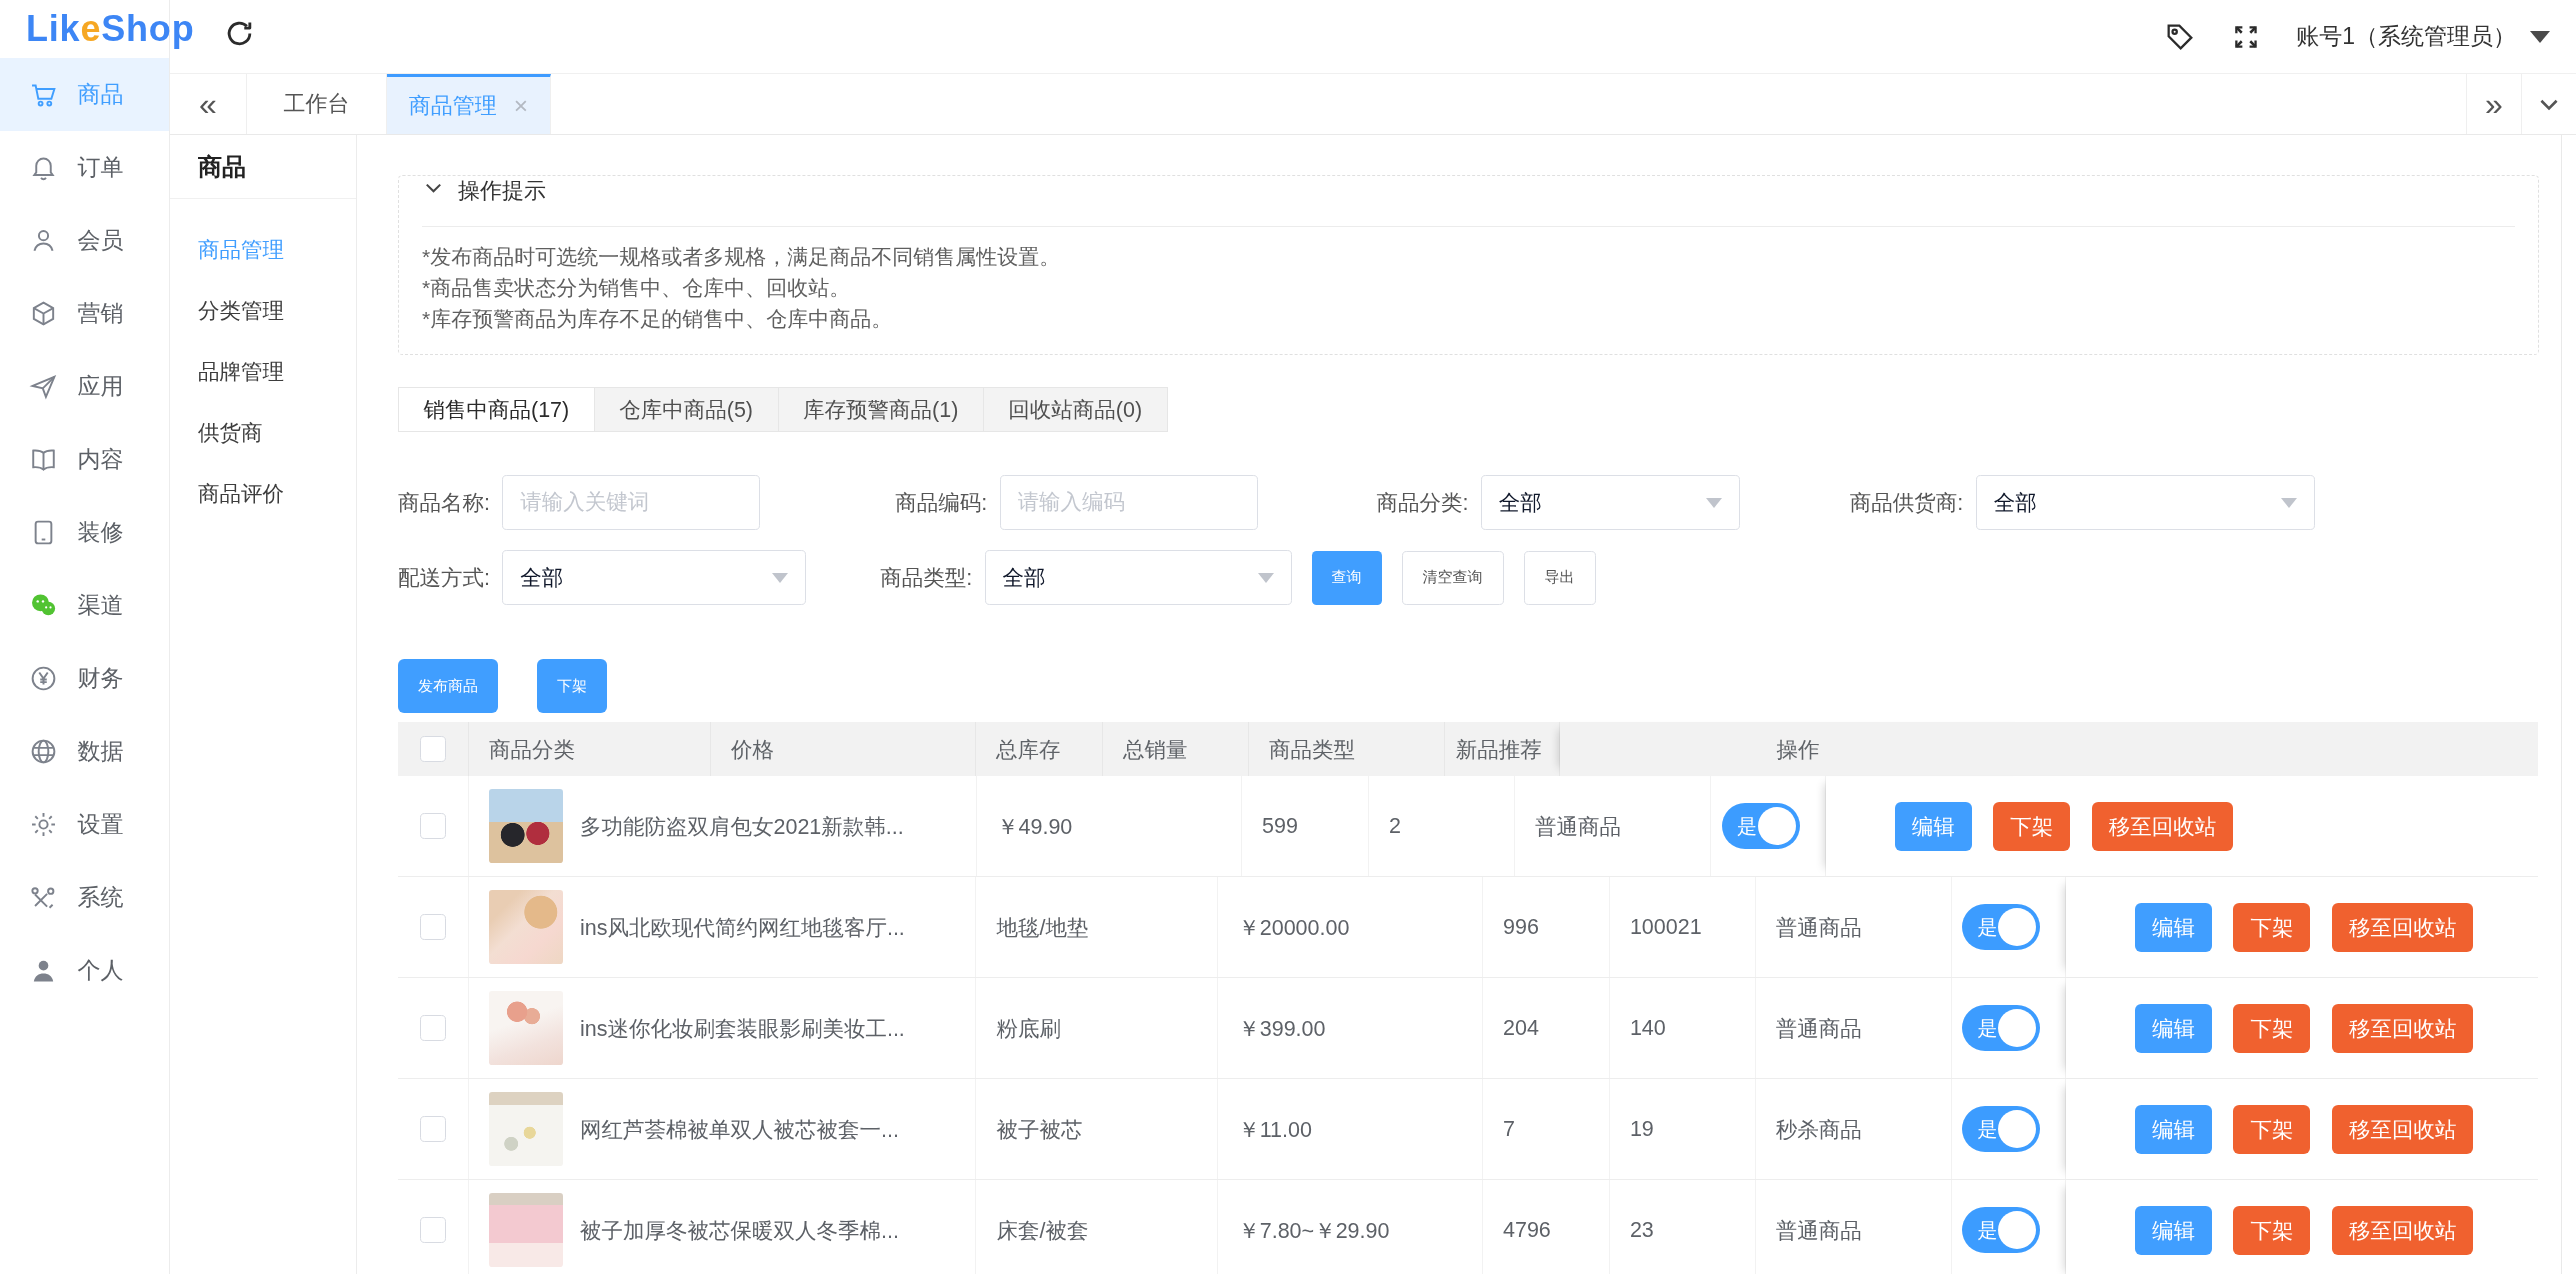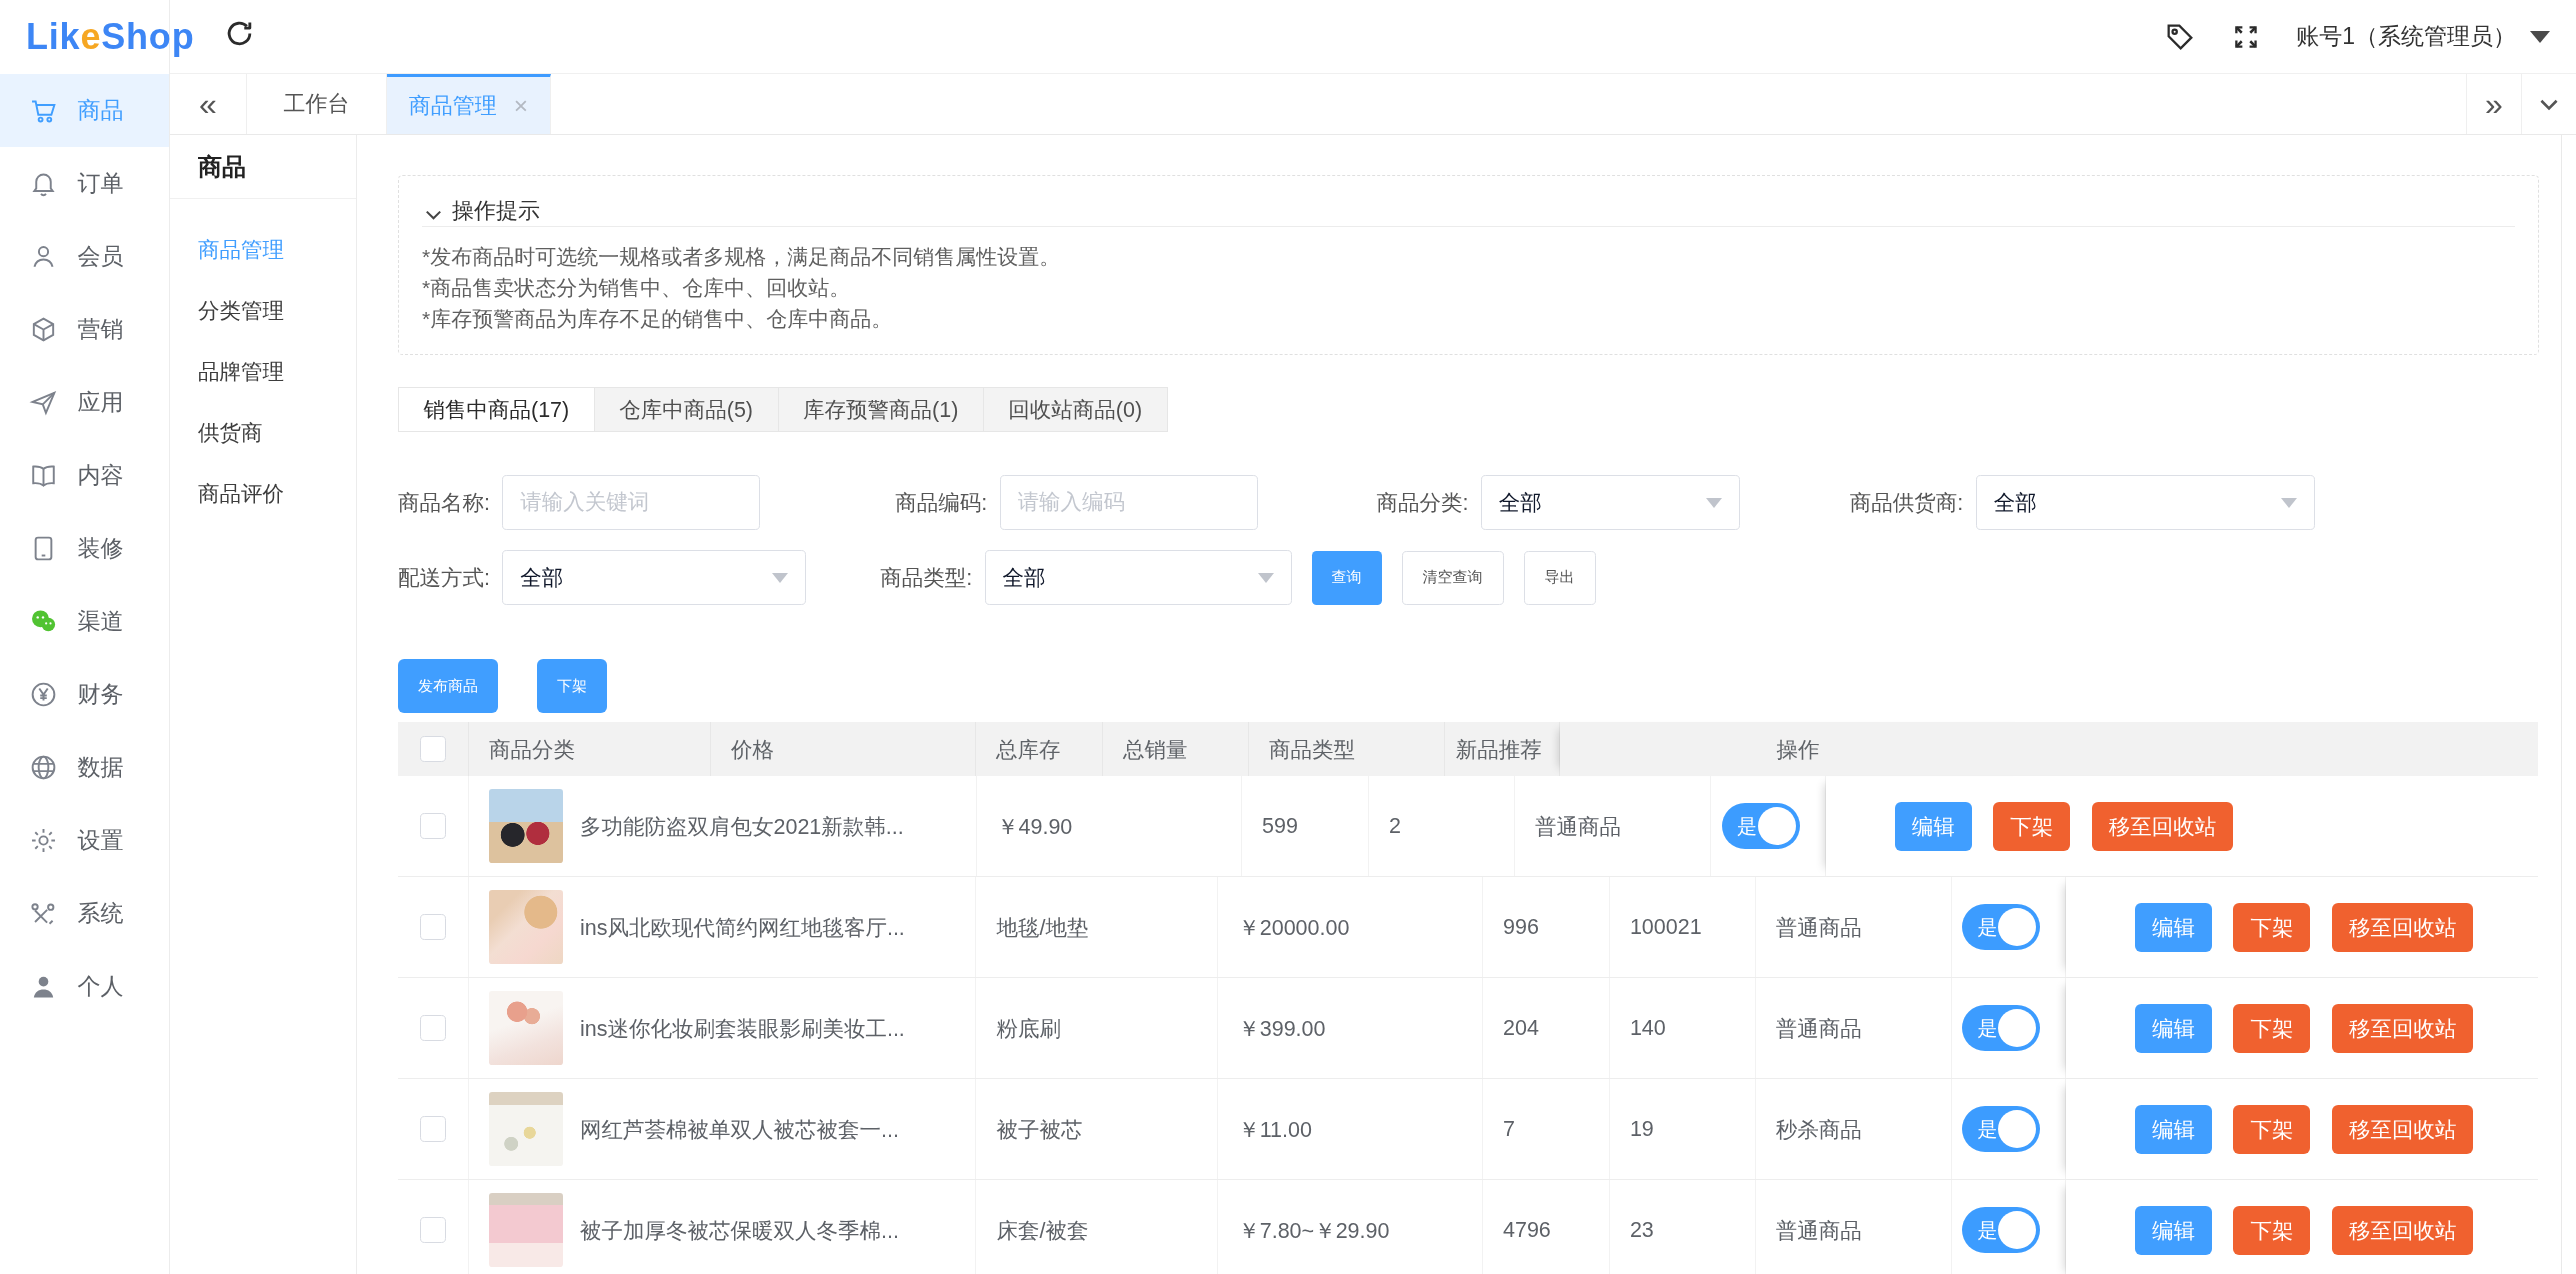--- a/index.html
+++ b/index.html
@@ -2,21 +2,21 @@
 <html><head>
 <meta charset="utf-8">
 <style>
   * { margin:0; padding:0; box-sizing:border-box; }
   html,body { width:2576px; height:1275px; overflow:hidden; background:#fff;
     font-family:"Liberation Sans","DejaVu Sans",sans-serif; color:#333; font-size:21.5px; }
   .stage { position:relative; width:2576px; height:1275px; }
 
   
   .icon-sidebar { position:absolute; left:0; top:0; width:170px; height:100%; background:#fff; border-right:0.8px solid #ececec; z-index:30; }
-  .logo { height:74px; display:flex; align-items:center; padding-left:26px; font-size:36px; font-weight:bold; letter-spacing:0.8px; }
+  .logo { height:58px; display:flex; align-items:center; padding-left:26px; font-size:36px; font-weight:bold; letter-spacing:0.8px; }
   .logo .b { color:#3d86f5; } .logo .o { color:#f6a723; }
   .nav-item { height:73px; display:flex; align-items:center; padding-left:28px; cursor:pointer; color:#5c6066; font-size:23px; }
   .nav-item .ic { width:31px; height:31px; margin-right:18.4px; display:flex; align-items:center; justify-content:center; color:#7d828c; }
   .nav-item .ic svg { width:29px; height:29px; }
   .nav-item.active { background:#e9f3ff; color:#409eff; }
   .nav-item.active .ic { color:#409eff; }
 
   
   .top-header { position:absolute; left:170px; top:0; right:0; height:74px; background:#fff; border-bottom:0.8px solid #f0f0f0; display:flex; align-items:center; z-index:20; }
   .refresh { margin-left:54px; color:#2b2b2b; cursor:pointer; }
@@ -40,21 +40,21 @@
   .submenu-title { height:64px; display:flex; align-items:center; padding-left:28px; font-size:24px; font-weight:bold; color:#222; border-bottom:0.8px solid #f0f0f0; }
   .submenu-item { height:61px; display:flex; align-items:center; padding-left:28px; color:#3d3d3d; font-size:21.5px; cursor:pointer; }
   .submenu-item.active { color:#409eff; }
 
   
   .main { position:absolute; left:357px; top:135px; right:0; bottom:0; background:#fff; padding:40px 37px 0 41px; overflow:hidden; }
   .scroll-line { position:absolute; right:14px; top:135px; bottom:0; width:1.5px; background:#e9e9e9; z-index:25; }
 
   
   .tips { border:1.5px dashed #e0e0e0; border-radius:4.6px; padding:0 23px 20px 23px; }
-  .tips-head { height:51px; display:flex; align-items:flex-end; gap:7px; font-size:22px; color:#333; border-bottom:0.8px solid #ececec; cursor:pointer; }
+  .tips-head { height:51px; display:flex; align-items:flex-start; gap:13px; font-size:22px; color:#333; border-bottom:0.8px solid #ececec; cursor:pointer; }
   .tips-body { padding-top:14px; color:#5f5f5f; font-size:21px; line-height:31px; }
 
   
   .status-tabs { margin-top:32px; display:inline-flex; border:0.8px solid #e6e6e6; background:#f3f3f3; }
   .stab { height:43px; display:flex; align-items:center; padding:0 24.5px; font-size:21.5px; color:#4f4f4f; border-right:0.8px solid #e6e6e6; cursor:pointer; }
   .stab:last-child { border-right:none; }
   .stab.active { background:#fff; color:#2b2b2b; }
 
   
   .filter-row { display:flex; align-items:center; margin-top:20px; }

